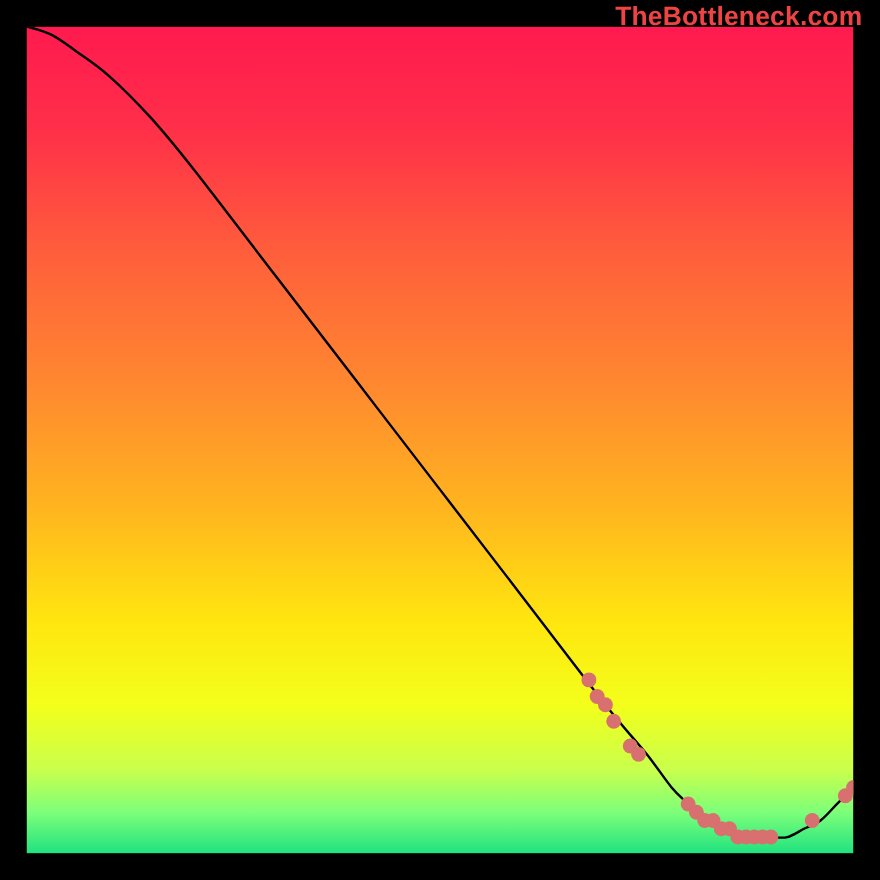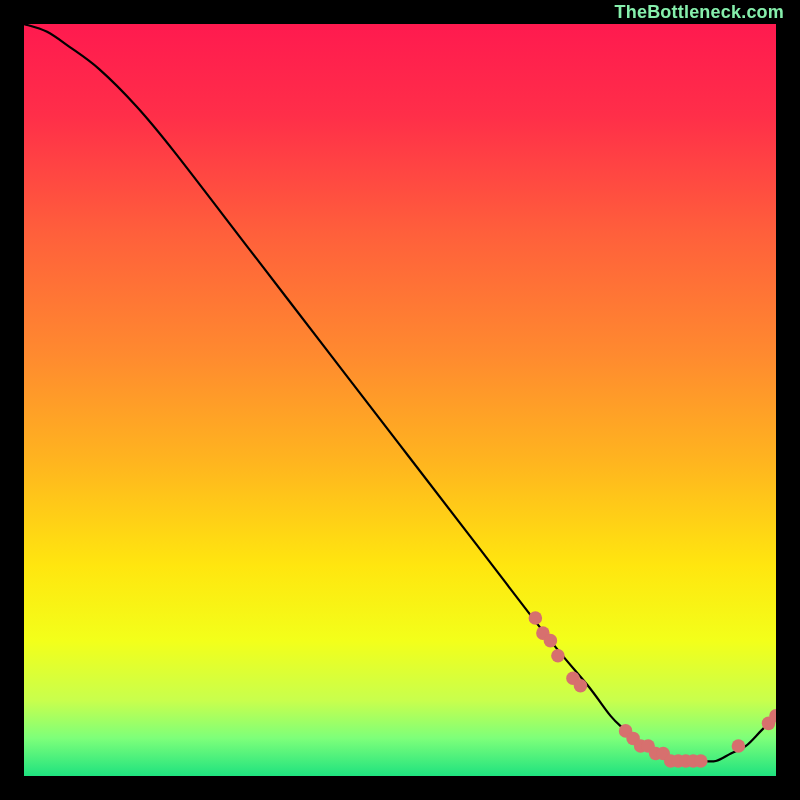--- a/index.html
+++ b/index.html
@@ -25,23 +25,23 @@
   }
   .gradient {
     position: absolute;
     inset: 0;
   }
   .watermark {
     position: absolute;
     top: 2px;
     right: 16px;
     font-family: Arial, Helvetica, sans-serif;
-    font-size: 18px;
+    font-size: 24px;
     font-weight: 600;
-    color: #86efac;
+    color: #ef4444;
     letter-spacing: 0.2px;
   }
   svg.curve {
     position: absolute;
     inset: 0;
   }
 </style>
 </head>
 <body>
 

